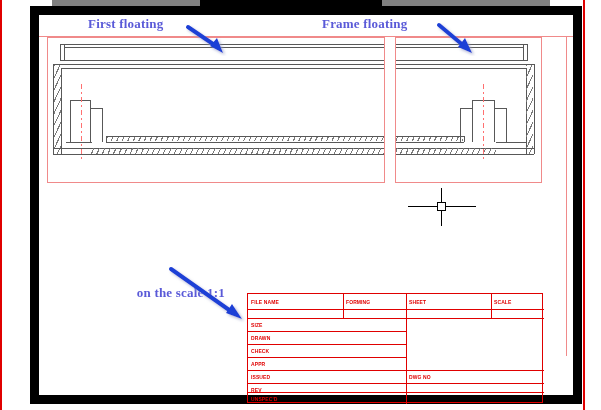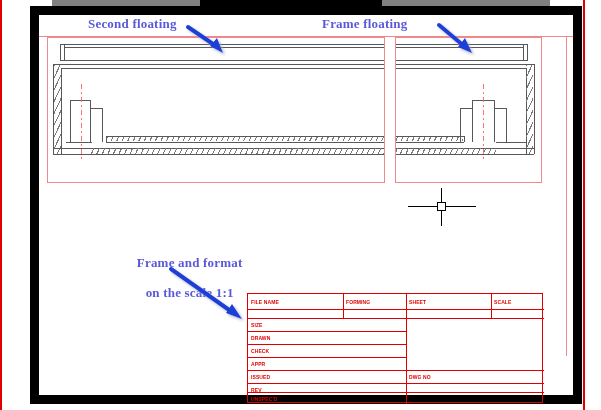--- a/index.html
+++ b/index.html
@@ -172,21 +172,21 @@
 
   <div class="sheet-line" id="sheet-top"></div>
   <div class="sheet-line" id="sheet-right"></div>
 
   <div id="crosshair">
     <div class="ch-h"></div>
     <div class="ch-v"></div>
     <div class="pickbox"></div>
   </div>
 
-  <div class="annot" id="annot-first">Second floating</div>
+  <div class="annot" id="annot-first">First floating</div>
   <div class="arrow" style="left:186px;top:24px;">
     <svg width="46" height="32" viewBox="0 0 46 32">
       <defs>
         <filter id="sh1" x="-30%" y="-30%" width="180%" height="180%">
           <feDropShadow dx="2" dy="2" stdDeviation="1.4" flood-color="#9aa0c8" flood-opacity="0.75"></feDropShadow>
         </filter>
       </defs>
       <g filter="url(#sh1)">
         <path d="M2,3 L30,22" stroke="#1a3fd6" stroke-width="4" fill="none" stroke-linecap="round"></path>
         <path d="M37,29 L24,22 L31,14 Z" fill="#1a3fd6"></path>
@@ -203,21 +203,21 @@
         </filter>
       </defs>
       <g filter="url(#sh2)">
         <path d="M2,3 L27,24" stroke="#1a3fd6" stroke-width="4" fill="none" stroke-linecap="round"></path>
         <path d="M35,31 L21,25 L28,16 Z" fill="#1a3fd6"></path>
       </g>
     </svg>
   </div>
 
   <div class="annot" id="annot-frame">
-    <span>Frame and format</span><br>
+    <br>
     <span>on the scale 1:1</span>
   </div>
   <div class="arrow" style="left:168px;top:266px;">
     <svg width="86" height="60" viewBox="0 0 86 60">
       <defs>
         <filter id="sh3" x="-20%" y="-20%" width="150%" height="150%">
           <feDropShadow dx="2" dy="2" stdDeviation="1.4" flood-color="#9aa0c8" flood-opacity="0.75"></feDropShadow>
         </filter>
       </defs>
       <g filter="url(#sh3)">

